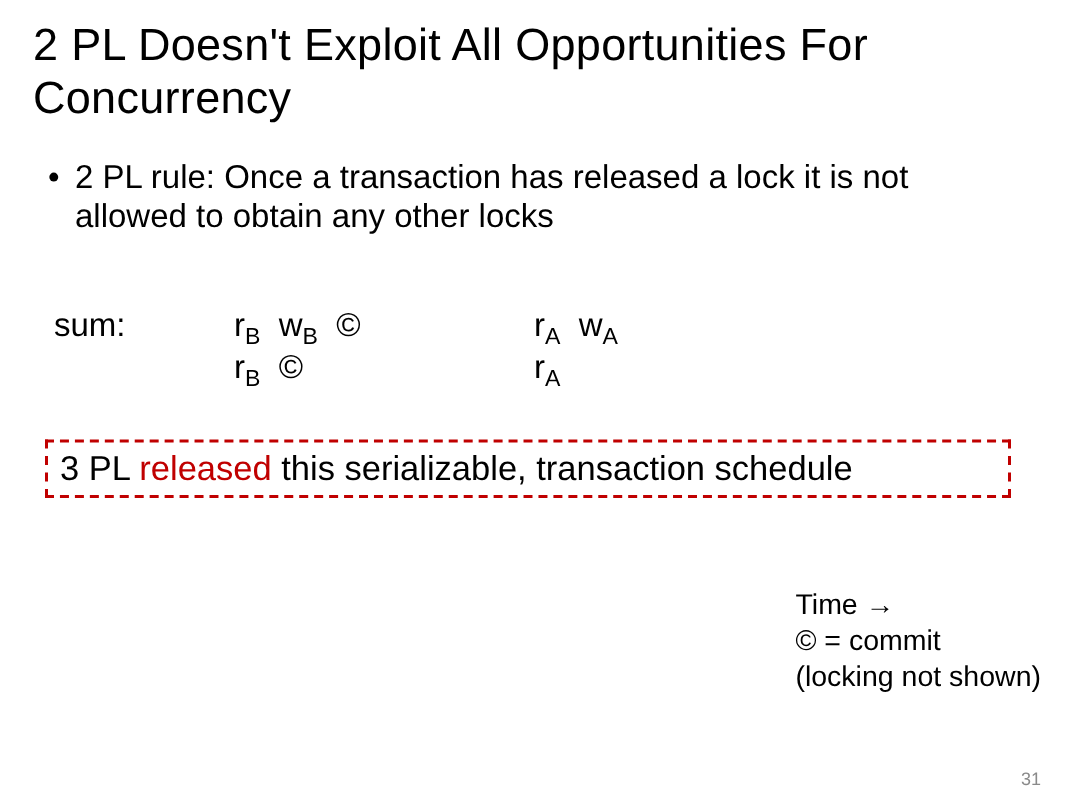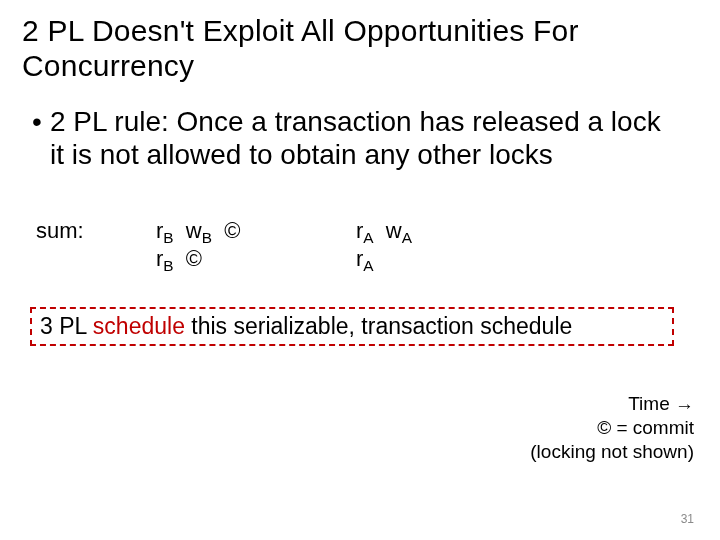--- a/index.html
+++ b/index.html
@@ -1,30 +1,30 @@
 <!DOCTYPE html>
 <html><head>
 <meta charset="utf-8">
 <style>
 html,body{margin:0;padding:0}
 body{width:720px;height:540px;background:#fff;font-family:Arial,Helvetica,sans-serif;color:#000;position:relative;box-sizing:border-box}
 .slide{padding:14px 38px 0 22px}
 .title{font-size:30px;line-height:1.15;margin:0 0 22px 0;font-weight:400;letter-spacing:.2px}
-.bullet{font-size:28px;line-height:1.18;margin:15px 0 46px 14px;padding-left:14px;position:relative}
+.bullet{font-size:22px;line-height:1.18;margin:15px 0 46px 14px;padding-left:14px;position:relative}
 .bullet::before{content:"•";position:absolute;left:-4px;top:0}
 .sched{display:flex;font-size:22px;margin-left:14px;margin-bottom:34px}
 .sched .col{margin-right:0}
 .col1{width:120px}
 .col2{width:160px}
 .col3{width:200px}
 .row{height:28px;line-height:28px;white-space:nowrap}
 sub{font-size:.7em;vertical-align:sub;line-height:0}
 .box{border:2px dashed #c00000;padding:4px 8px;margin:0 8px;font-size:23px}
 .precludes{color:#c00000}
-.legend{position:absolute;right:26px;top:392px;text-align:right;font-size:19px;line-height:1.25}
+.legend{position:absolute;right:26px;top:392px;text-align:left;font-size:19px;line-height:1.25}
 .pagenum{position:absolute;right:26px;bottom:14px;color:#8a8a8a;font-size:12px}
 .circ{font-family:Arial,Helvetica,sans-serif}
 </style>
 </head>
 <body>
 
 <div class="slide">
 
   <h1 class="title">2 PL Doesn't Exploit All Opportunities For Concurrency</h1>
 
@@ -46,21 +46,21 @@
       <div class="row">
         <span>r</span><sub>A</sub>&nbsp;&nbsp;<span>w</span><sub>A</sub>
       </div>
       <div class="row">
         <span>r</span><sub>A</sub>
       </div>
     </div>
   </div>
 
   <div class="box">
-    <span>3 PL </span><span class="precludes">schedule</span><span> this serializable, transaction schedule</span>
+    <span>3 PL </span><span class="precludes">released</span><span> this serializable, transaction schedule</span>
   </div>
 
   <div class="legend">
     <div><span>Time </span><span>→</span></div>
     <div>© = commit</div>
     <div>(locking not shown)</div>
   </div>
 
   <div class="pagenum">31</div>
 

